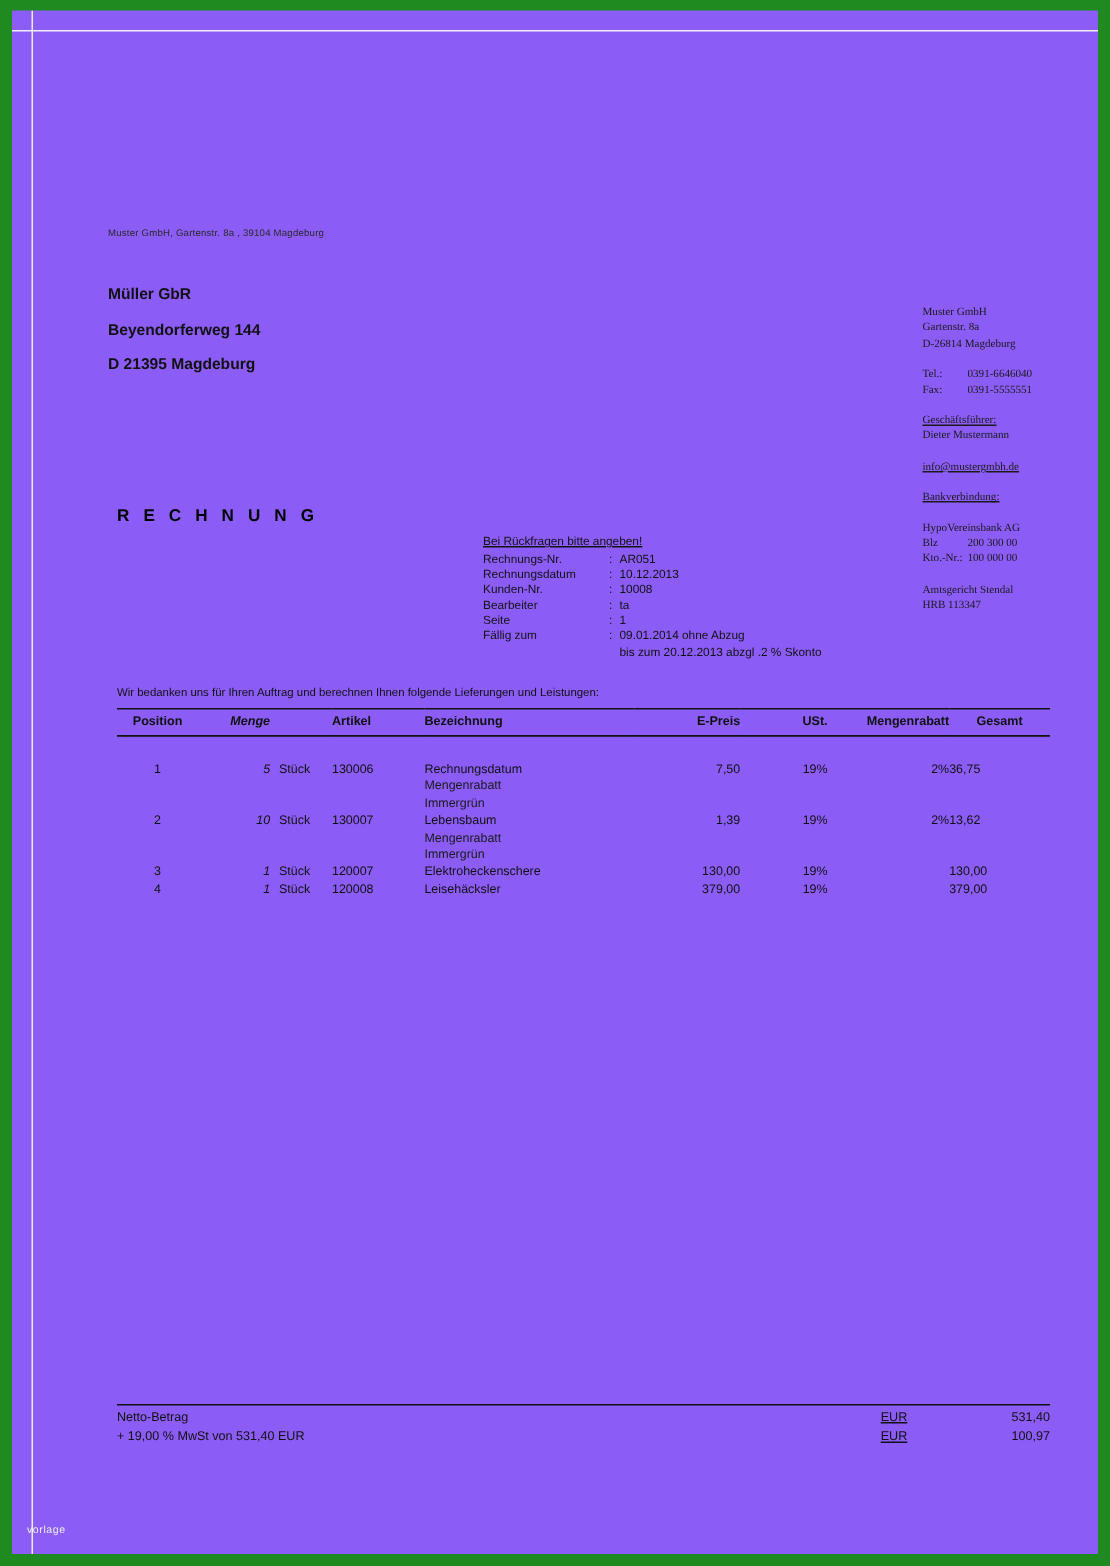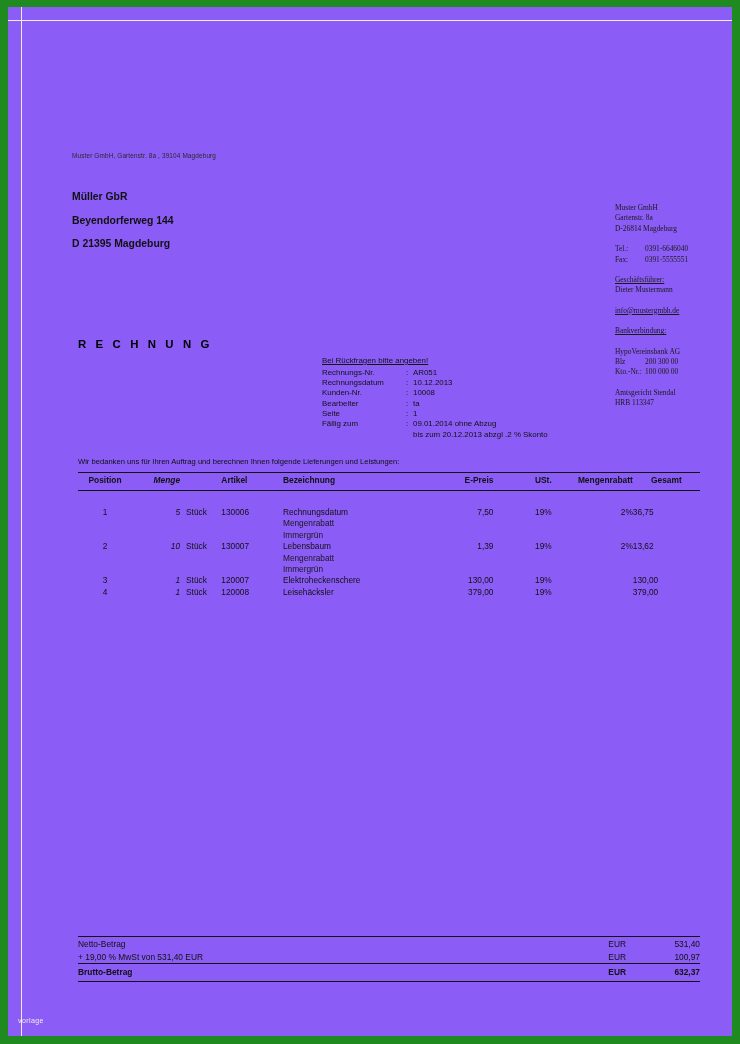--- a/index.html
+++ b/index.html
@@ -182,21 +182,21 @@
   }
   #totals .rule-top td {
     border-top: 1.7px solid #111;
     height: 0; padding: 0; font-size: 0; line-height: 0;
   }
   #totals td {
     padding: 1.5px 0;
     white-space: nowrap;
   }
   #totals .t-label { text-align: left; }
-  #totals .t-cur   { text-align: right; width: 60px; }
+  #totals .t-cur   { text-align: center; width: 60px; text-decoration: underline; }
   #totals .t-amt   { text-align: right; width: 74px; }
   #totals .sum-row td {
     border-top: 1.7px solid #111;
     border-bottom: 1.7px solid #111;
     font-weight: bold;
     padding: 3px 0 3.5px 0;
   }
 
   
   #watermark {
@@ -406,25 +406,20 @@
           <tr>
             <td class="t-label">Netto-Betrag</td>
             <td class="t-cur">EUR</td>
             <td class="t-amt">531,40</td>
           </tr>
           <tr>
             <td class="t-label">+ 19,00 %  MwSt von 531,40 EUR</td>
             <td class="t-cur">EUR</td>
             <td class="t-amt">100,97</td>
           </tr>
-          <tr class="sum-row">
-            <td class="t-label">Brutto-Betrag</td>
-            <td class="t-cur">EUR</td>
-            <td class="t-amt">632,37</td>
-          </tr>
         </tbody>
       </table>
     </div>
 
     <div id="watermark">vorlage</div>
 
   </div>
 </div>
 
 </body></html>

